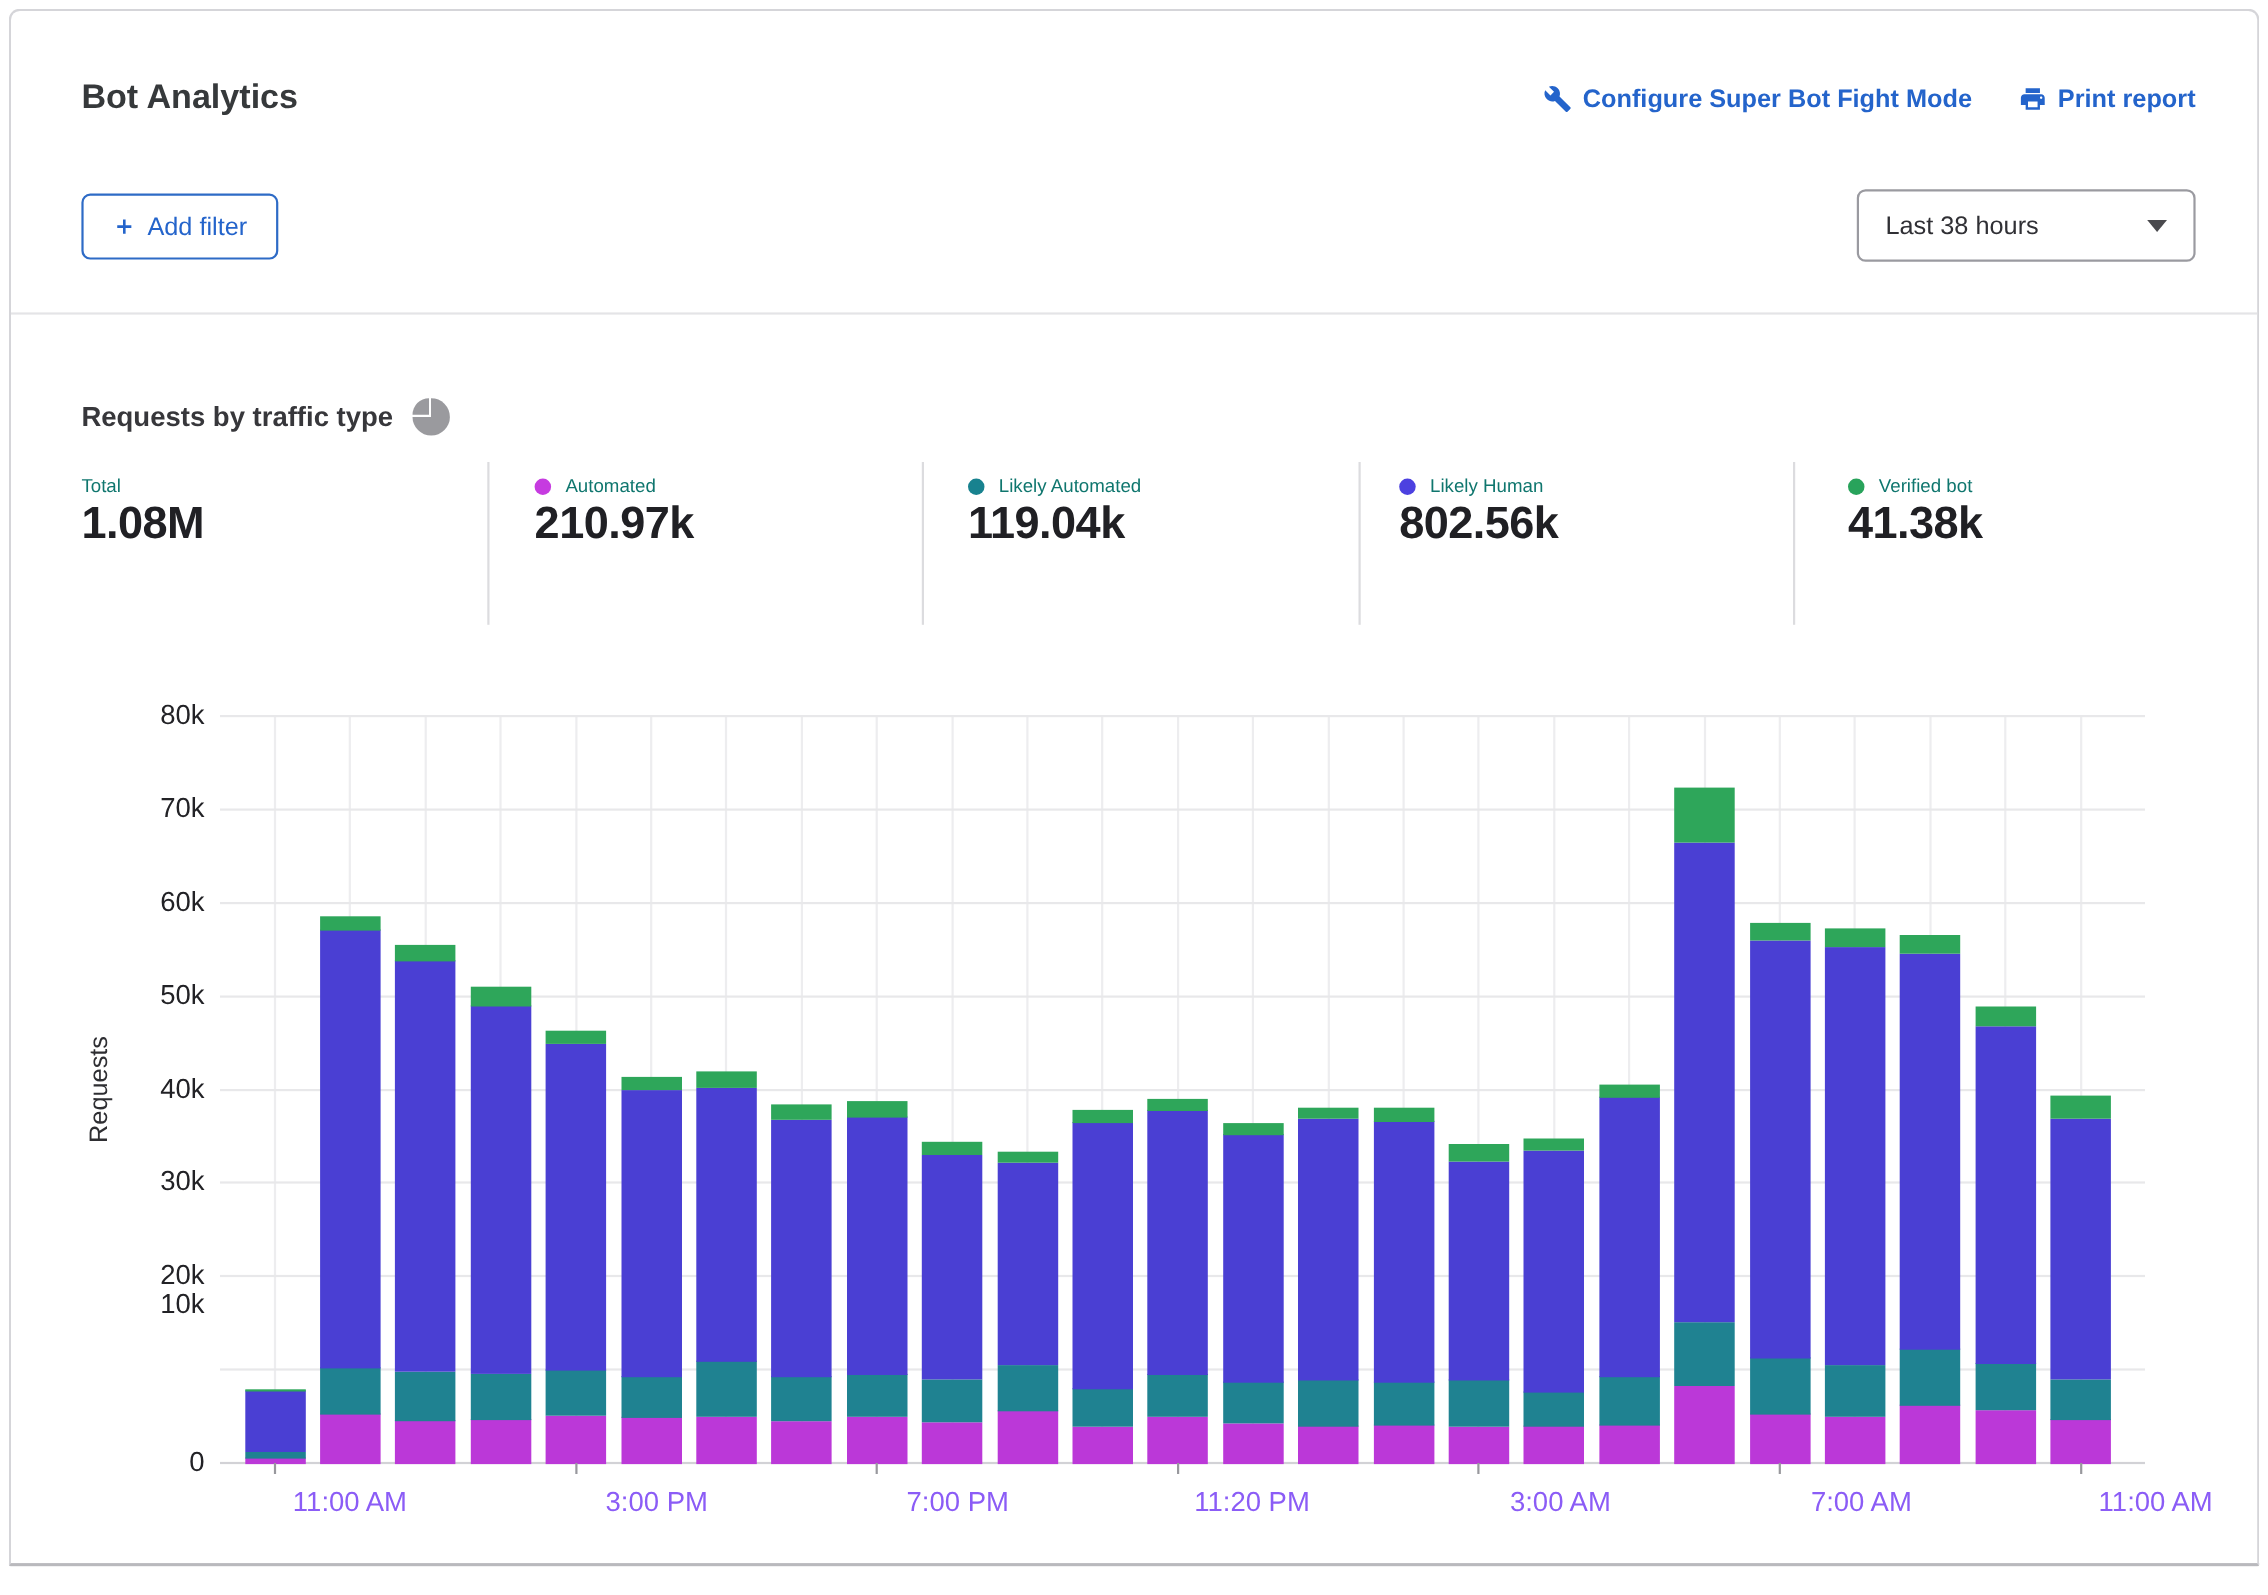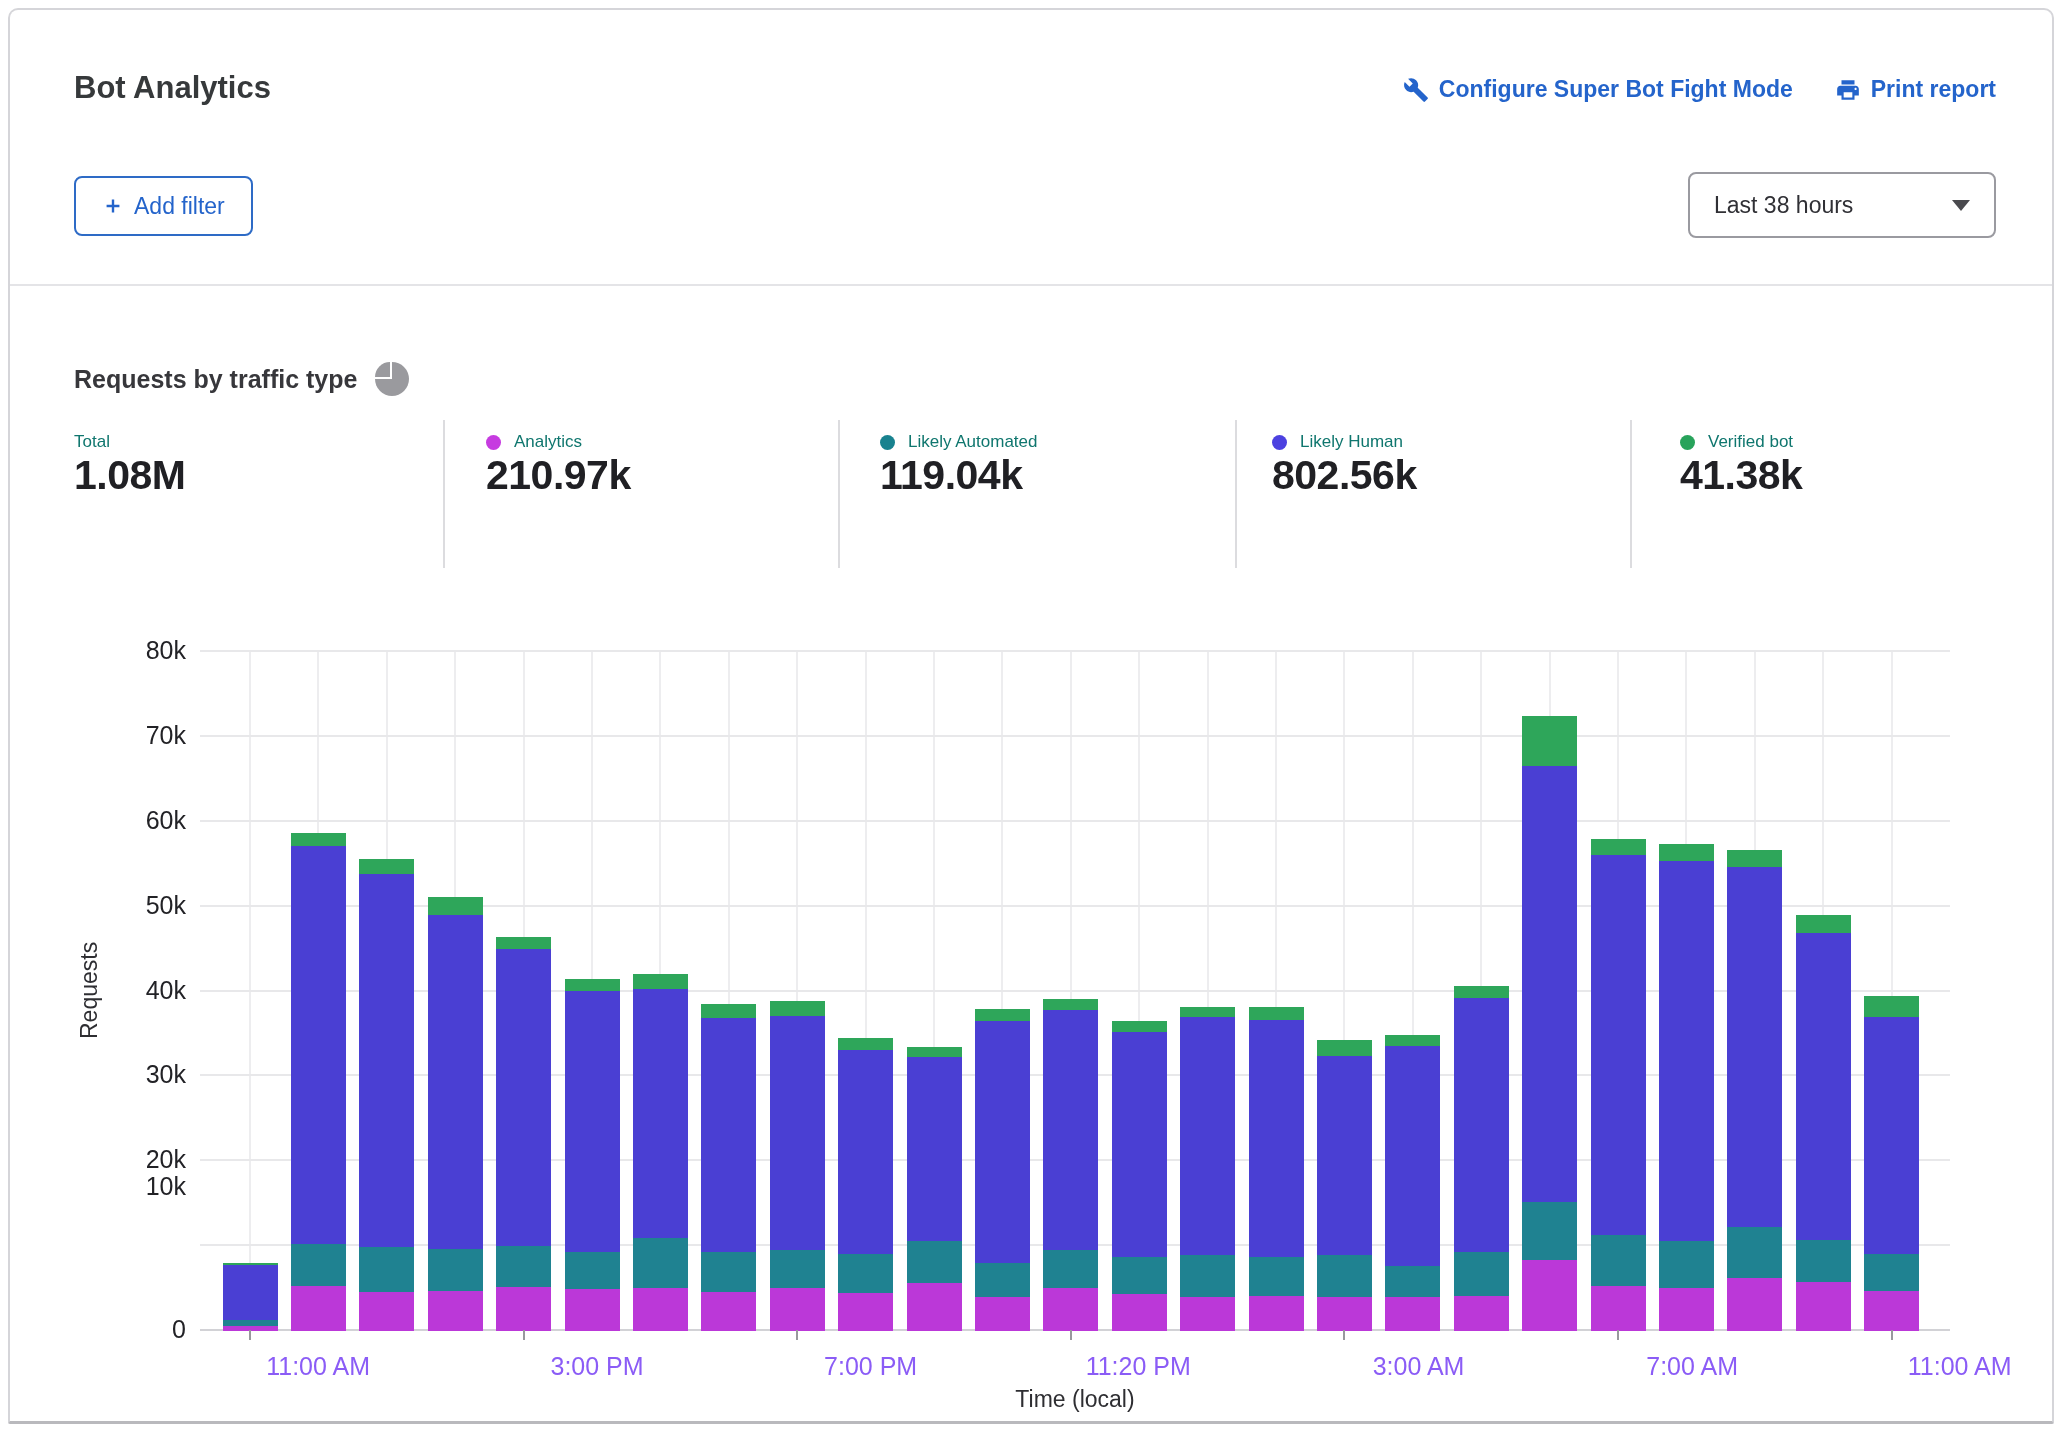--- a/index.html
+++ b/index.html
@@ -96,21 +96,21 @@
 <div class="stat-col" style="left:74px">
   <div class="stat-label">
       <span>Total</span>
     </div>
   <div class="stat-value">1.08M</div>
 </div>
 <div class="stat-divider" style="left:443px"></div>
 <div class="stat-col" style="left:486px">
   <div class="stat-label">
       <span class="stat-dot" style="background: rgb(198, 59, 224);"></span>
-      <span>Analytics</span>
+      <span>Automated</span>
     </div>
   <div class="stat-value">210.97k</div>
 </div>
 <div class="stat-divider" style="left:838px"></div>
 <div class="stat-col" style="left:880px">
   <div class="stat-label">
       <span class="stat-dot" style="background: rgb(24, 130, 143);"></span>
       <span>Likely Automated</span>
     </div>
   <div class="stat-value">119.04k</div>
@@ -127,21 +127,20 @@
 <div class="stat-col" style="left:1680px">
   <div class="stat-label">
       <span class="stat-dot" style="background: rgb(40, 163, 91);"></span>
       <span>Verified bot</span>
     </div>
   <div class="stat-value">41.38k</div>
 </div>
 
 <div id="chart-root">
   <div class="y-axis-title">Requests</div>
-  <div class="x-axis-title">Time (local)</div>
 <div class="gridline-v" style="left: 249px; top: 651px; height: 679px;"></div>
     <div class="gridline-v" style="left: 317.4px; top: 651px; height: 679px;"></div>
     <div class="gridline-v" style="left: 385.8px; top: 651px; height: 679px;"></div>
     <div class="gridline-v" style="left: 454.2px; top: 651px; height: 679px;"></div>
     <div class="gridline-v" style="left: 522.6px; top: 651px; height: 679px;"></div>
     <div class="gridline-v" style="left: 591px; top: 651px; height: 679px;"></div>
     <div class="gridline-v" style="left: 659.4px; top: 651px; height: 679px;"></div>
     <div class="gridline-v" style="left: 727.8px; top: 651px; height: 679px;"></div>
     <div class="gridline-v" style="left: 796.2px; top: 651px; height: 679px;"></div>
     <div class="gridline-v" style="left: 864.6px; top: 651px; height: 679px;"></div>

